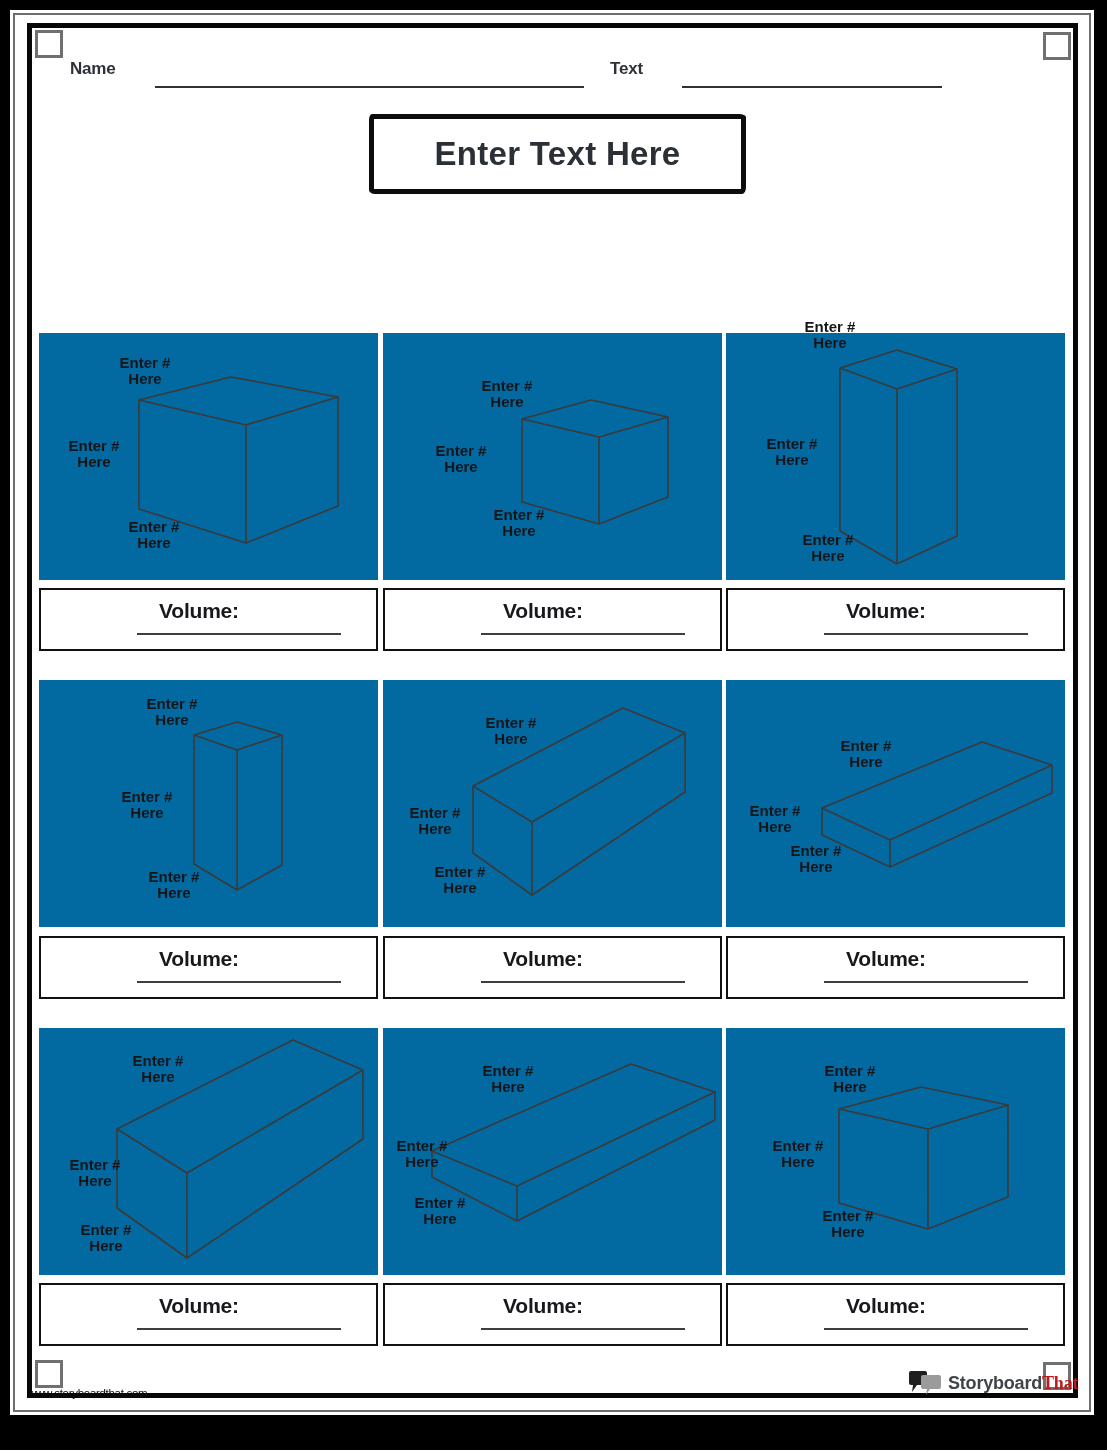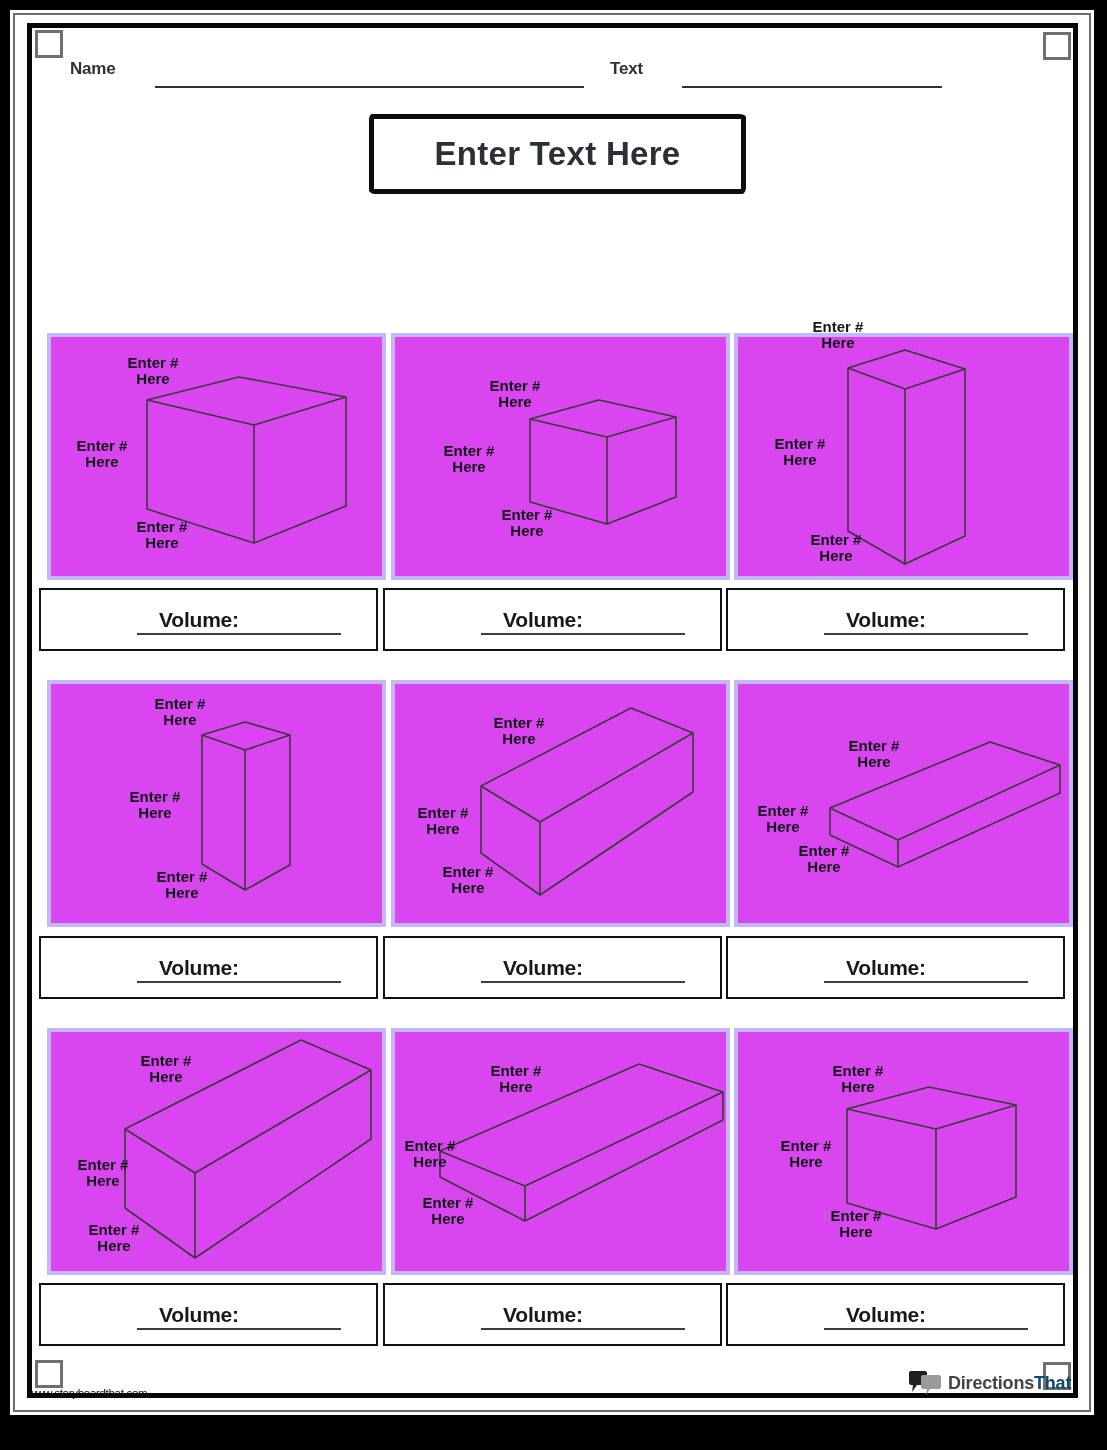--- a/index.html
+++ b/index.html
@@ -18,33 +18,33 @@
   .write-line{position:absolute;border-top:2px solid #2f3338;height:0;}
   .name-line{left:145px;top:76px;width:429px;}
   .date-line{left:672px;top:76px;width:260px;}
   .title-box{position:absolute;left:359px;top:104px;width:377px;height:80px;box-sizing:border-box;
     border:5px solid #0c0c0c;border-radius:3px 7px 4px 6px / 6px 3px 7px 4px;
     display:flex;align-items:center;justify-content:center;}
   .title-text{font-size:33px;font-weight:700;color:#2b2f36;letter-spacing:0.3px;white-space:nowrap;}
   .directions{position:absolute;left:0;right:0;top:230px;text-align:center;font-size:20px;color:#2b2f36;font-weight:700;}
   .dir-label{border-bottom:3px solid #2b2f36;padding-bottom:1px;}
   .dir-text{font-weight:400;color:#24272c;}
-  .prism-box{position:absolute;width:339px;height:247px;border:4px solid #c4b5fd;box-sizing:border-box;background:#d946ef;margin-left:8px;}
+  .prism-box{position:absolute;width:339px;height:247px;border:4px solid #0369a1;box-sizing:border-box;background:#0369a1;}
   .prism-inner{position:absolute;left:-4px;top:-4px;width:339px;height:247px;}
   .prism-inner svg{position:absolute;left:0;top:0;overflow:visible;}
   .dim-label{position:absolute;transform:translateX(-50%);text-align:center;font-size:15px;line-height:16px;font-weight:700;color:#141619;white-space:nowrap;}
   .volume-box{position:absolute;width:339px;height:63px;border:2px solid #111;box-sizing:border-box;background:#fff;}
   .vol-line{position:absolute;left:96px;bottom:14px;width:204px;border-bottom:2px solid #3e3e3e;}
-  .vol-line span{display:block;padding-left:22px;padding-bottom:3px;font-size:21px;font-weight:700;line-height:1;color:#16181b;letter-spacing:-0.2px;}
+  .vol-line span{display:block;padding-left:22px;padding-bottom:12px;font-size:21px;font-weight:700;line-height:1;color:#16181b;letter-spacing:-0.2px;}
   .footer-url{position:absolute;left:18px;top:1377px;font-size:11.5px;font-weight:400;color:#0d0d0d;letter-spacing:-0.3px;}
   .logo{position:absolute;left:898px;top:1353px;height:40px;}
   .logo-bubbles{position:absolute;left:0;top:4px;}
   .logo-text{position:absolute;left:40px;top:10px;font-size:18px;font-weight:700;white-space:nowrap;letter-spacing:-0.2px;}
   .logo-sb{color:#3f444a;}
-  .logo-that{color:#0c4a6e;}
+  .logo-that{color:#b91c1c;font-family:Liberation Serif, serif;}
 </style>
 </head>
 <body>
 
 <div class="page">
   <div class="thin-border"></div>
   <div class="frame"></div>
 
   <div class="corner-sq sq-tl"></div>
   <div class="corner-sq sq-tr"></div>
@@ -281,16 +281,16 @@
     </div>
 
   <div class="footer-url">www.storyboardthat.com</div>
 
   <div class="logo">
     <svg class="logo-bubbles" width="38" height="34" viewBox="0 0 38 34">
       <path d="M3 4 h14 a2 2 0 0 1 2 2 v10 a2 2 0 0 1 -2 2 h-8 l-5 7 1-7 h-2 a2 2 0 0 1 -2 -2 v-10 a2 2 0 0 1 2 -2 z" fill="#1e1e1e"></path>
       <path d="M15 8 h16 a2 2 0 0 1 2 2 v10 a2 2 0 0 1 -2 2 h-9 l-4 6 1-6 h-4 a2 2 0 0 1 -2 -2 v-10 a2 2 0 0 1 2 -2 z" fill="#9b9b9b"></path>
     </svg>
     <span class="logo-text">
-      <span class="logo-sb">Directions</span><span class="logo-that">That</span>
+      <span class="logo-sb">Storyboard</span><span class="logo-that">That</span>
     </span>
   </div>
 </div>
 
 </body></html>

